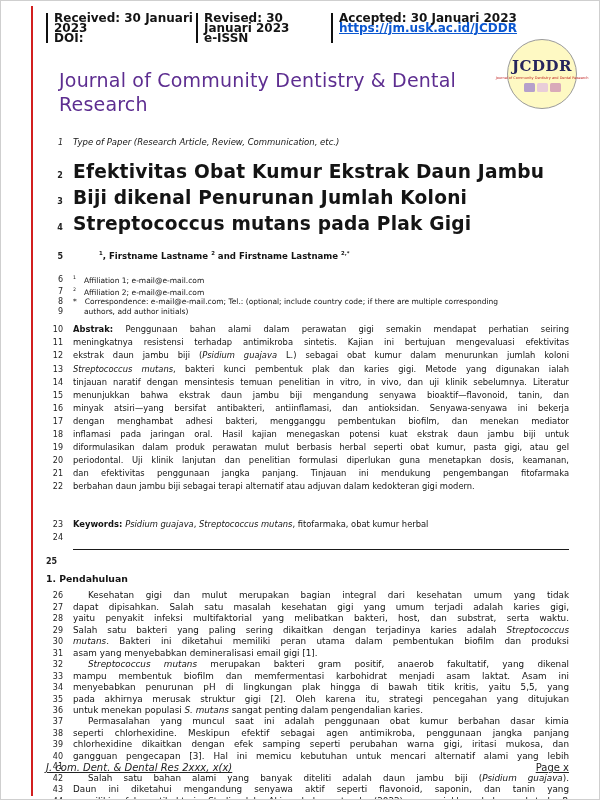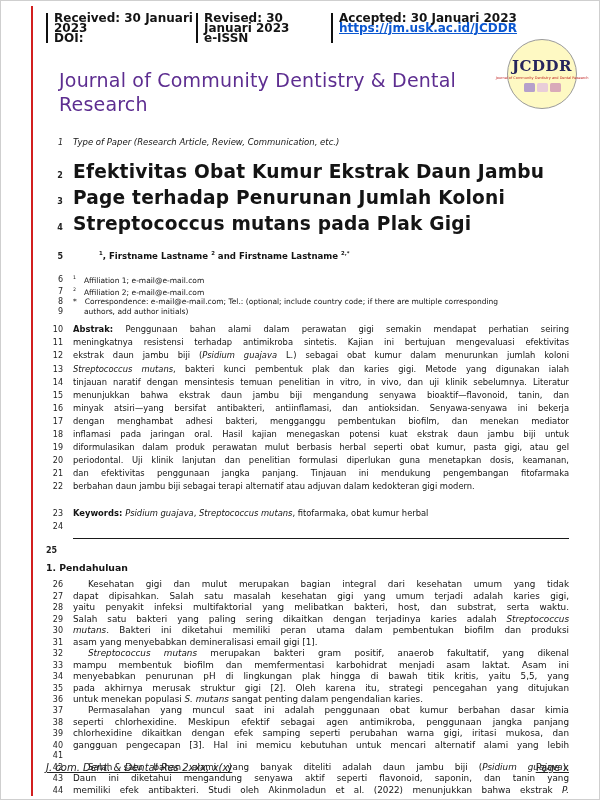--- a/index.html
+++ b/index.html
@@ -36,21 +36,21 @@
   .j .lt{text-align:justify;text-align-last:justify;}
   .type{font-size:8.5px;font-style:italic;line-height:11px;margin-bottom:13px;}
   .title{font-size:18.6px;font-weight:bold;line-height:22px;letter-spacing:.2px;}
   .mb8{margin-bottom:9px;}
   .authors{font-size:8.6px;font-weight:bold;line-height:11px;margin:3px 0 11px;}
   .authors .lt{padding-left:26px;}
   .affil{font-size:7.5px;line-height:9.6px;}
   .cont .lt{padding-left:11px;}
   .abs{font-size:8.35px;line-height:13.1px;}
   .mt6{margin-top:7px;}
-  .kw{font-size:8.35px;line-height:13px;margin-top:14px;}
+  .kw{font-size:8.35px;line-height:13px;margin-top:25px;}
   .blank{height:13px;font-size:8px;line-height:13px;justify-content:center;}
   .h1{font-size:9.3px;font-weight:bold;line-height:12px;margin:6px 0 5px;flex-direction:column;}
   .body{font-size:8.8px;line-height:10.45px;}
   .ind .lt{padding-left:15px;}
   .sup{font-size:62%;vertical-align:super;}
   .mr{margin-right:8px;}
   .b{font-weight:bold;}
   .i{font-style:italic;}
   .rule-row{border-top:1.5px solid #1a1a1a;margin:5px 0 5px 27px;}
 
@@ -98,21 +98,21 @@
     <span class="lt"><span>Type of Paper (Research Article, Review, Communication, etc.)</span></span>
   </div>
 
   <div class="row title">
     <span class="ln">2</span>
     <span class="lt"><span>Efektivitas Obat Kumur Ekstrak Daun Jambu</span></span>
   </div>
 
   <div class="row title">
     <span class="ln">3</span>
-    <span class="lt"><span>Page terhadap Penurunan Jumlah Koloni</span></span>
+    <span class="lt"><span>Biji dikenal Penurunan Jumlah Koloni</span></span>
   </div>
 
   <div class="row title mb8">
     <span class="ln">4</span>
     <span class="lt"><span>Streptococcus mutans pada Plak Gigi</span></span>
   </div>
 
   <div class="row authors">
     <span class="ln">5</span>
     <span class="lt"><span class="sup">1</span><span>, Firstname Lastname </span><span class="sup">2</span><span> and Firstname Lastname </span><span class="sup">2,*</span></span>

